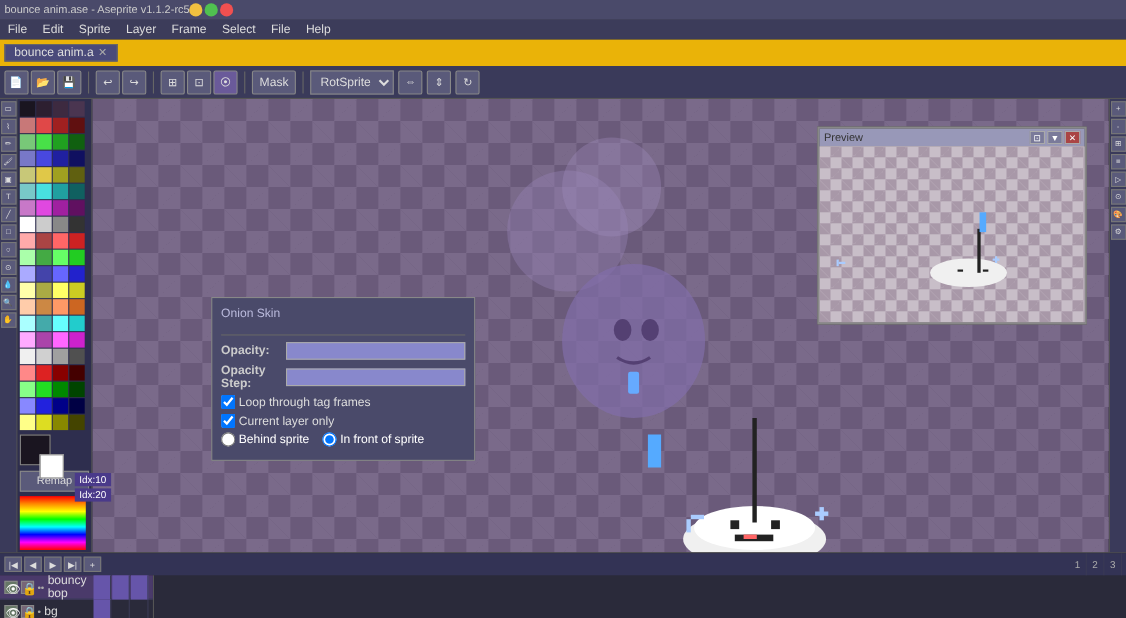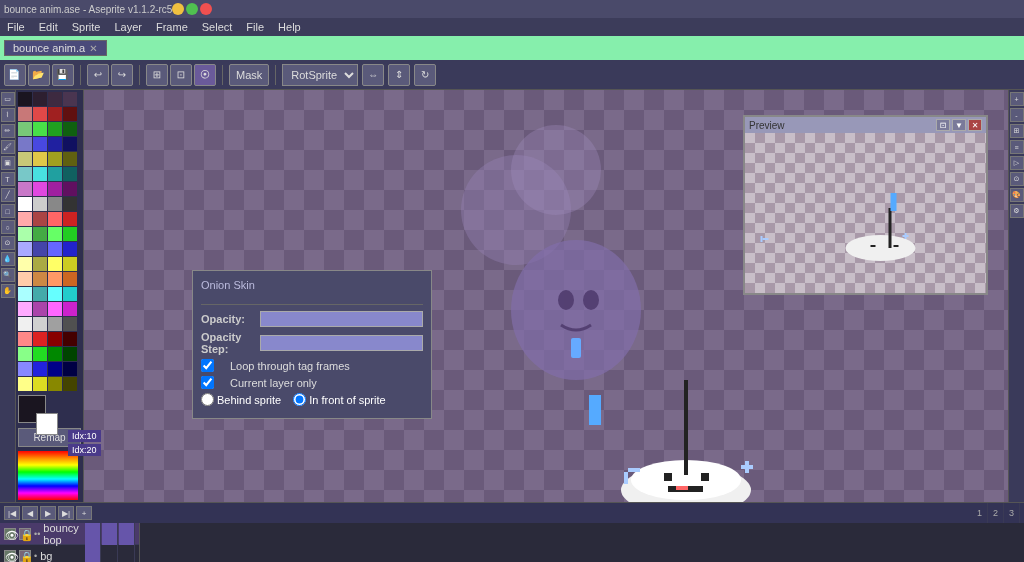--- a/index.html
+++ b/index.html
@@ -42,21 +42,21 @@
       align-items: center;
       padding: 0 4px;
       gap: 8px;
       font-size: 11px;
       color: #ddd;
     }
     .menu-item { cursor: pointer; padding: 0 3px; }
 
     
     #tabbar {
-      background: #86efac;
+      background: #eab308;
       height: 20px;
       display: flex;
       align-items: center;
       padding: 12px 4px;
     }
     .tab {
       background: #4a4a7a;
       border: 1px solid #666;
       padding: 1px 8px;
       font-size: 11px;
@@ -244,21 +244,21 @@
     }
     .onion-label {
       width: 75px;
       color: #ccc;
       font-size: 11px;
       font-weight: bold;
     }
     .checkbox-label {
       display: flex;
       align-items: center;
-      gap: 16px;
+      gap: 3px;
       cursor: pointer;
       color: #ddd;
     }
 
     
     #preview-window {
       position: absolute;
       top: 25px;
       right: 20px;
       width: 245px;

